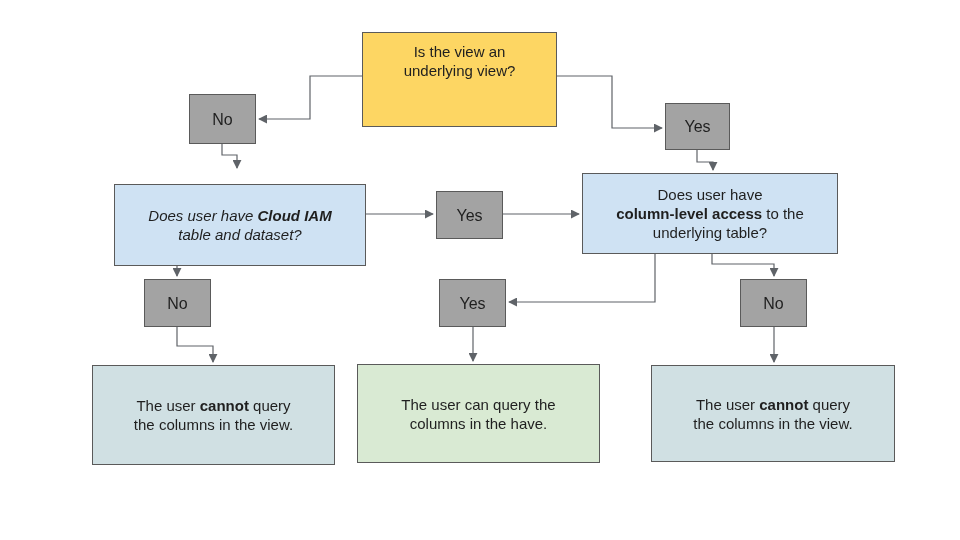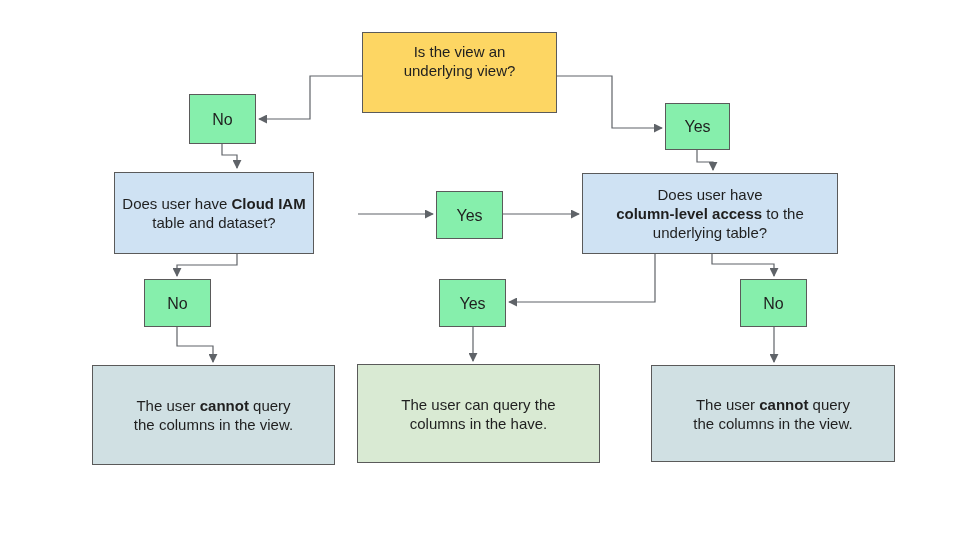--- a/index.html
+++ b/index.html
@@ -9,34 +9,34 @@
     background:#ffffff;
     font-family:"Liberation Sans","DejaVu Sans",sans-serif;
     color:#1f1f1f;
     overflow:hidden;
   }
   .wires{position:absolute;left:0;top:0;pointer-events:none;}
   .node{
     position:absolute;box-sizing:border-box;
     border:1px solid #5a5a5a;
     display:flex;flex-direction:column;align-items:center;justify-content:center;
-    text-align:center;font-size:15px;line-height:19px;background:#86efac;
+    text-align:center;font-size:15px;line-height:19px;background:#a3a3a3;
   }
   .node b{font-weight:bold;}
   .node--root{background:#fdd663;justify-content:flex-start;padding-top:9px;}
   .node--question{background:#cfe2f3;}
   .node--small{font-size:16px;}
   .node--outcome-neg{background:#d0e0e3;text-align:center;}
   .node--outcome-pos{background:#d9ead3;}
   .line{display:block;}
   
-  #n-root{left:362px;top:32px;width:195px;height:81px;}
+  #n-root{left:362px;top:32px;width:195px;height:95px;}
   #n-no1{left:189px;top:94px;width:67px;height:50px;}
   #n-yes1{left:665px;top:103px;width:65px;height:47px;}
-  #n-qleft{left:114px;top:172px;width:200px;height:82px;}
+  #n-qleft{left:114px;top:184px;width:252px;height:82px;font-style:italic;}
   #n-yesmid{left:436px;top:191px;width:67px;height:48px;}
   #n-qright{left:582px;top:173px;width:256px;height:81px;}
   #n-no2{left:144px;top:279px;width:67px;height:48px;}
   #n-yes2{left:439px;top:279px;width:67px;height:48px;}
   #n-no3{left:740px;top:279px;width:67px;height:48px;}
   #n-outleft{left:92px;top:365px;width:243px;height:100px;}
   #n-outmid{left:357px;top:364px;width:243px;height:99px;}
   #n-outright{left:651px;top:365px;width:244px;height:97px;}
 </style>
 </head>

